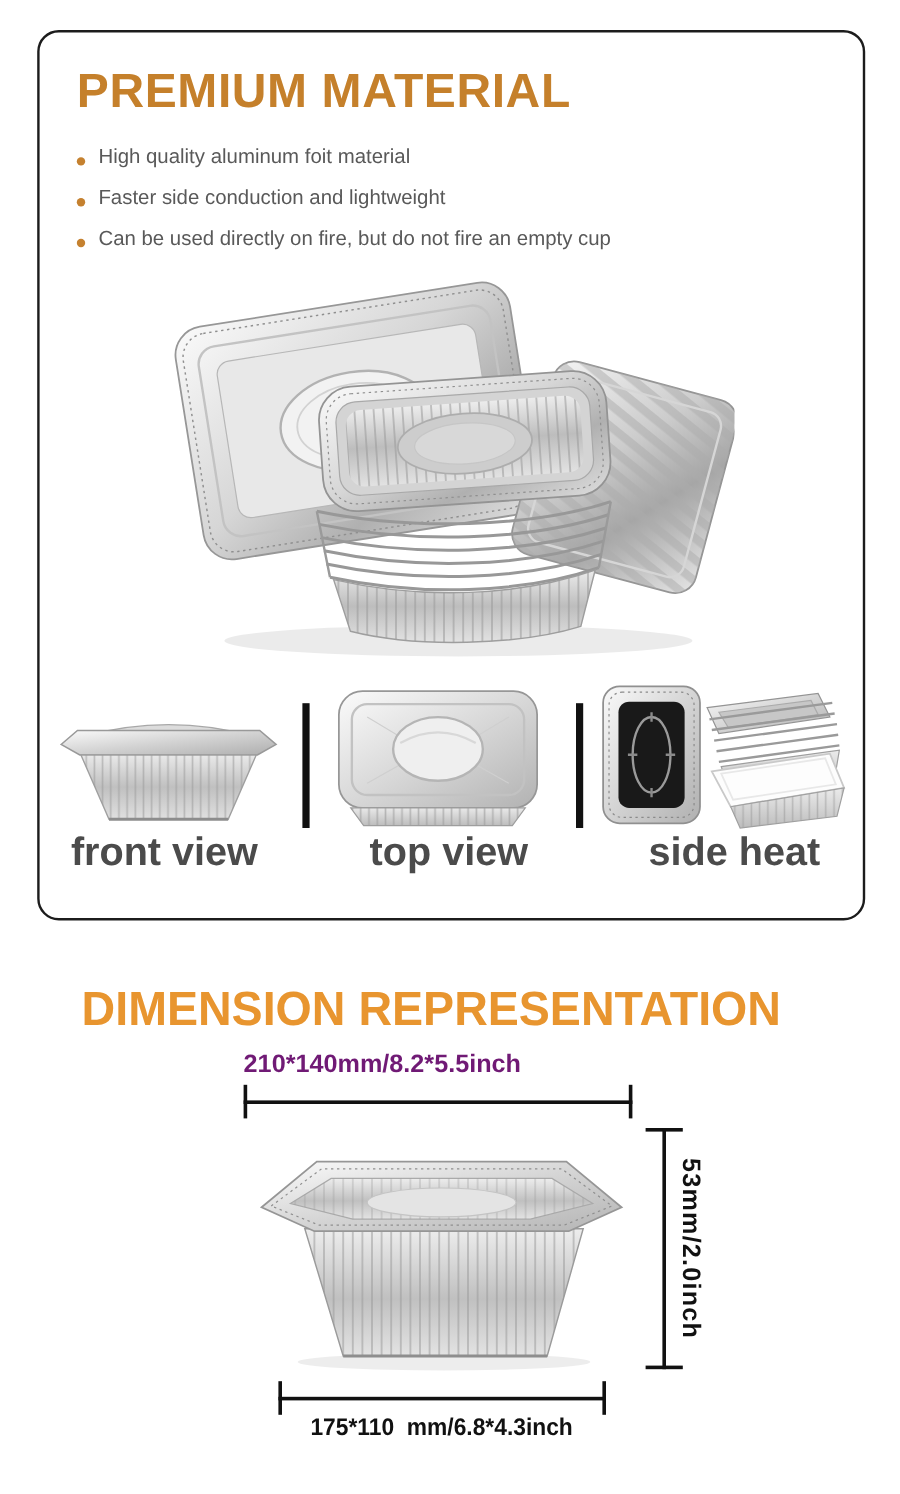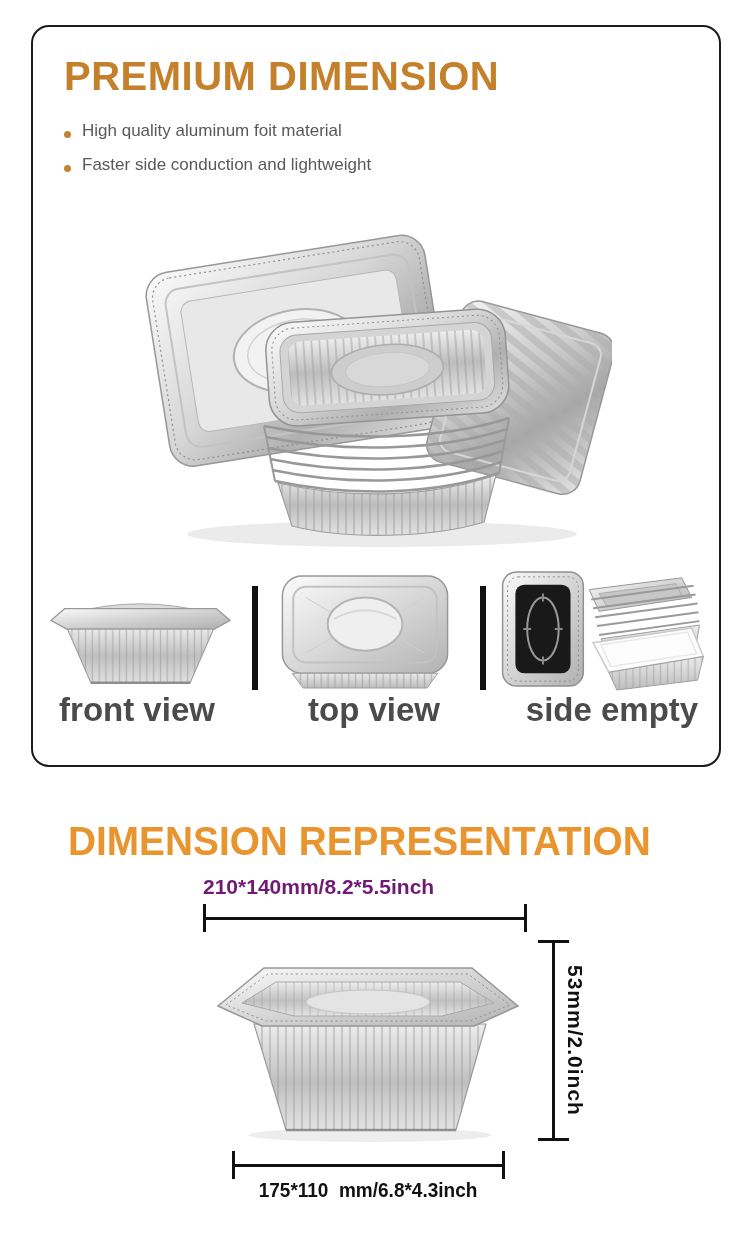--- a/index.html
+++ b/index.html
@@ -51,30 +51,34 @@
                       transform:scaleX(0.95); }
   svg { display:block; width:100%; height:100%; }
 </style>
 </head>
 <body>
 
 <div class="canvas">
 
   <section class="card card1"></section>
 
-  <h1 class="title title1">PREMIUM DIMENSION</h1>
+  <h1 class="title title1">PREMIUM MATERIAL</h1>
 
   <ul class="bullets">
     <li class="bullet">
       <span class="dot"></span>
       <span>High quality aluminum foit material</span>
     </li>
     <li class="bullet">
       <span class="dot"></span>
       <span>Faster side conduction and lightweight</span>
+    </li>
+    <li class="bullet">
+      <span class="dot"></span>
+      <span>Can be used directly on fire, but do not fire an empty cup</span>
     </li>
   </ul>
 
   <div class="hero">
     <svg viewBox="0 0 470 325">
       <defs>
         <linearGradient id="hFoil" x1="0" y1="0" x2="1" y2="1">
           <stop offset="0" stop-color="#fafafa"></stop>
             <stop offset="0.45" stop-color="#d6d6d6"></stop>
           <stop offset="0.7" stop-color="#b0b0b0"></stop>
@@ -217,21 +221,21 @@
 
       <polygon points="96,78 196,63 208,92 112,108" fill="#fdfdfd" stroke="#c9c9c9" stroke-width="1.5"></polygon>
       <polygon points="104,80 192,67 201,89 114,102" fill="none" stroke="#e8e8e8" stroke-width="1.5"></polygon>
       <polygon points="112,108 208,92 202,116 120,126" fill="url(#sWall)" stroke="#a0a0a0"></polygon>
       <polygon points="112,108 208,92 202,116 120,126" fill="url(#sRibs)"></polygon>
     </svg>
   </div>
 
   <div class="vlabel vl-front">front view</div>
   <div class="vlabel vl-top">top view</div>
-  <div class="vlabel vl-side">side empty</div>
+  <div class="vlabel vl-side">side heat</div>
 
   <h1 class="title title2">DIMENSION REPRESENTATION</h1>
 
   <div class="dim-top-label">210*140mm/8.2*5.5inch</div>
   <div class="dim-line-top">
     <span class="htick l"></span>
     <span class="hbar"></span>
     <span class="htick r"></span>
   </div>
 

